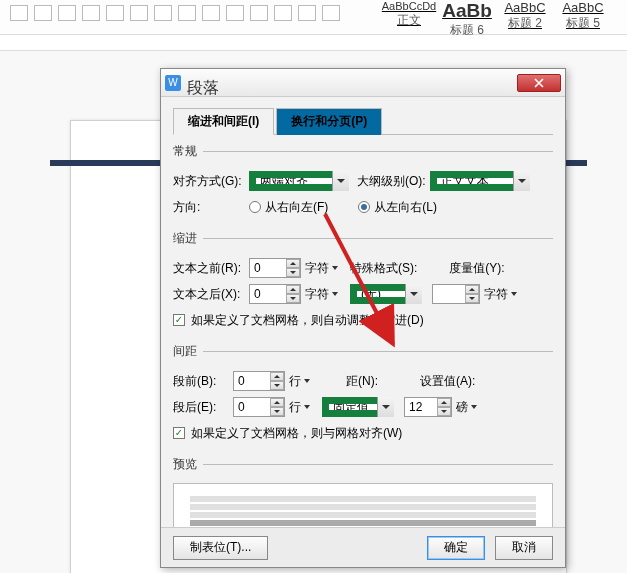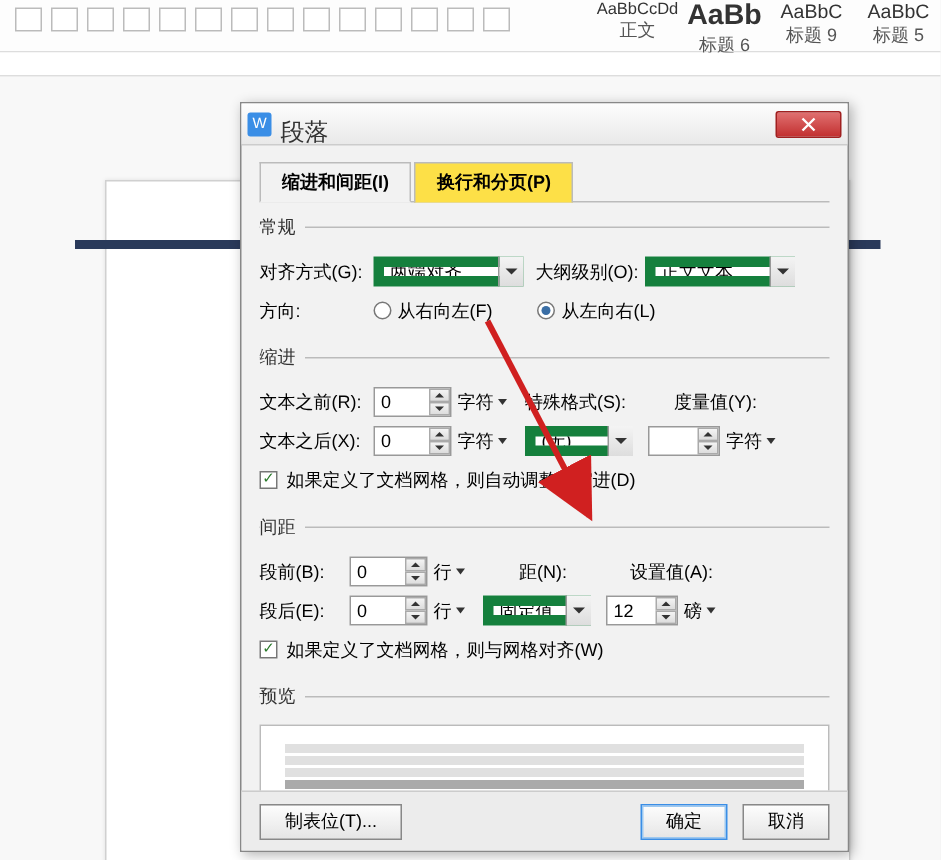--- a/index.html
+++ b/index.html
@@ -1,38 +1,38 @@
 <!DOCTYPE html>
 <html><head>
 <meta charset="utf-8">
 <style>
   * { box-sizing: border-box; margin: 0; padding: 0; font-family: "Microsoft YaHei", sans-serif; font-size: 12px; }
   body { width: 627px; height: 573px; background: #f8f8f8; overflow: hidden; }
   
   .toolbar-bg { position: absolute; top: 0; left: 0; right: 0; height: 35px; background: #fdfdfd; border-bottom: 1px solid #ddd; }
   .toolbar-scratch { position: absolute; top: 5px; left: 10px; display: flex; gap: 6px; }
   .tool-icon { width: 18px; height: 16px; border: 1px solid #bbb; background: #fff; }
-  .styles-area { position: absolute; top: 0; right: 0; display: flex; gap: 2px; }
+  .styles-area { position: absolute; top: 0; right: 16px; display: flex; gap: 2px; text-decoration: underline; }
   .style-box { width: 56px; height: 32px; text-align: center; font-size: 9px; color: #555; }
   .style-box .sample { font-size: 11px; color: #333; }
   .ruler { position: absolute; top: 35px; left: 0; right: 0; height: 16px; background: #fff; border-bottom: 1px solid #ddd; }
   
   .doc-page { position: absolute; top: 120px; left: 70px; right: 60px; height: 500px; background: #fff; border: 1px solid #d0d0d0; box-shadow: 0 0 3px rgba(0,0,0,0.1); }
   .doc-line { position: absolute; top: 160px; left: 50px; right: 40px; height: 6px; background: #2a3a5a; }
   
   .dialog { position: absolute; top: 68px; left: 160px; width: 406px; height: 500px; background: #f2f2f2; border: 1px solid #888; box-shadow: 2px 2px 8px rgba(0,0,0,0.3); }
   .dialog-titlebar { height: 28px; background: linear-gradient(#fdfdfd,#e9e9e9); border-bottom: 1px solid #ccc; display: flex; align-items: center; padding: 0 4px; }
   .dialog-titlebar .wicon { width: 16px; height: 16px; background: #3a8ee6; border-radius: 2px; display: inline-flex; align-items: center; justify-content: center; color: #fff; font-size: 10px; margin-right: 6px; }
   .dialog-titlebar .title { flex: 1; color: #333; font-size: 16px; margin-top: 11px; }
   .close-btn { width: 44px; height: 18px; background: linear-gradient(#e07070,#c23030); border: 1px solid #a02020; border-radius: 2px; color: #fff; display: inline-flex; align-items: center; justify-content: center; }
   .close-btn svg { width: 10px; height: 10px; }
   
   .dialog-body { padding: 10px 12px 8px 12px; }
   .tabs { display: flex; border-bottom: 1px solid #bbb; margin-bottom: 8px; font-weight: bold; }
-  .tab { padding: 4px 14px; border: 1px solid #bbb; border-bottom: none; background: #fde047; margin-right: 2px; position: relative; top: 1px; cursor: pointer; }
+  .tab { padding: 4px 14px; border: 1px solid #bbb; border-bottom: none; background: #0369a1; margin-right: 2px; position: relative; top: 1px; cursor: pointer; }
   .tab.active { background: #f2f2f2; border-bottom: 1px solid #f2f2f2; }
   
   fieldset { border: none; border-top: 1px solid #bbb; margin-bottom: 8px; padding-top: 6px; }
   legend { color: #333; padding-right: 6px; font-size: 12px; }
   .row { display: flex; align-items: center; margin: 4px 0; min-height: 22px; }
   .row label { display: inline-block; text-align: left; margin-right: 4px; }
   .lbl { width: 72px; text-align: left; }
   .sel { height: 20px; border: 7px solid #15803d; background: #fff; font-size: 12px; padding-left: 4px; flex: 0 0 auto; }
   .selwrap { position: relative; display: inline-flex; }
   .dropbtn { position: absolute; right: 0; top: 0; width: 17px; height: 20px; background: linear-gradient(#f4f4f4,#ddd); border-left: 1px solid #999; display: flex; align-items: center; justify-content: center; pointer-events: none; }
@@ -87,21 +87,21 @@
     <div class="style-box">
         <div class="sample">AaBbCcDd</div>
         <div>正文</div>
       </div>
     <div class="style-box">
         <div class="sample" style="font-weight:bold;font-size:19px">AaBb</div>
         <div>标题 6</div>
       </div>
     <div class="style-box">
         <div class="sample" style="font-size:13px">AaBbC</div>
-        <div>标题 9</div>
+        <div>标题 2</div>
       </div>
     <div class="style-box">
         <div class="sample" style="font-size:13px">AaBbC</div>
         <div>标题 5</div>
       </div>
   </div>
 </div>
 <div class="ruler"></div>
 
 <div class="doc-page"></div>

